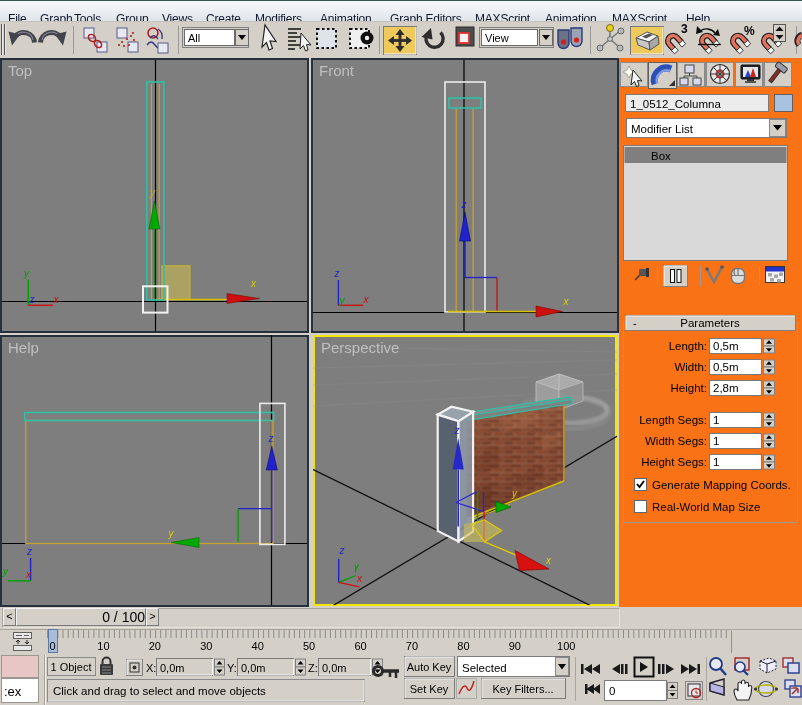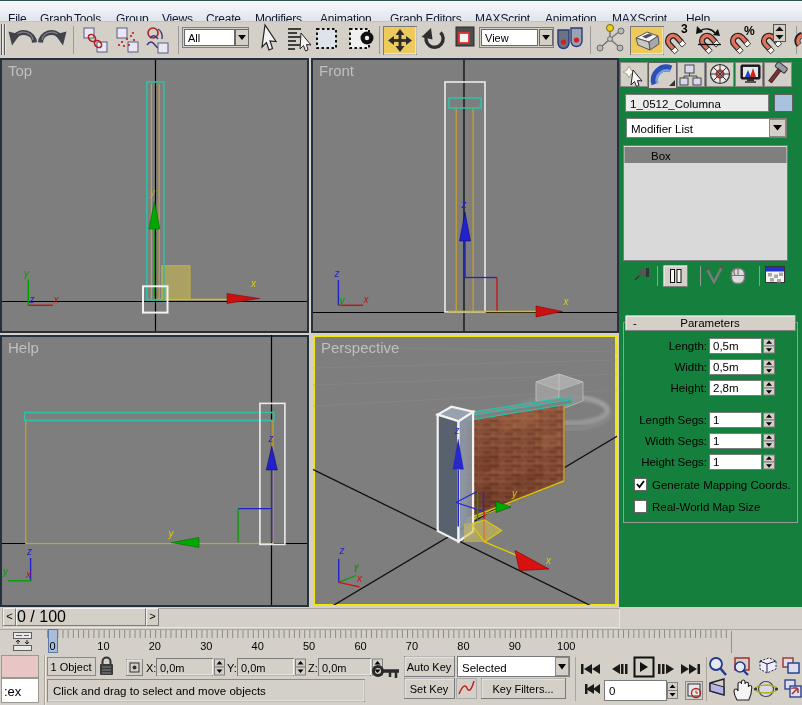--- a/index.html
+++ b/index.html
@@ -333,21 +333,21 @@
 <line x1="25.7" y1="245.4" x2="46.5" y2="249.8" stroke="#cc1010" stroke-width="1.3"></line>
 <text x="26.5" y="217" font-size="10" fill="#2222cc" font-style="italic">z</text>
 <text x="44" y="244.5" font-size="10" fill="#cc1010" font-style="italic">x</text>
 </svg>
 <div class="vplabel">Perspective</div>
 </div>
 
 <div class="a" id="timeslider" style="left:0;top:607px;width:802px;height:22px;background:#d4d0c8">
 <div class="a" style="left:2px;top:1px;width:616px;height:18px;border:1px solid;border-color:#a8a49c #e8e4dc #e8e4dc #a8a49c"></div>
 <div class="a rs" style="left:3px;top:1px;width:11px;height:16px;background:#d4d0c8;text-align:center;font-size:11px;line-height:15px">&lt;</div>
-<div class="a rs" style="left:16px;top:1px;width:128px;height:16px;background:#d4d0c8;text-align:left;font-size:16px;line-height:16px">0 / 100</div>
+<div class="a rs" style="left:16px;top:1px;width:128px;height:16px;background:#d4d0c8;text-align:right;font-size:14px;line-height:16px">0 / 100</div>
 <div class="a rs" style="left:146px;top:1px;width:11px;height:16px;background:#d4d0c8;text-align:center;font-size:11px;line-height:15px">&gt;</div>
 </div>
 
 <div class="a" id="trackbar" style="left:0;top:629px;width:802px;height:26px;background:#d4d0c8">
 <svg width="802" height="26">
 <line x1="0" y1="0.5" x2="802" y2="0.5" stroke="#aaa69e"></line>
 <g stroke="#606060">
 <rect x="13.5" y="3.5" width="18" height="6" fill="#e8e8e8"></rect>
         <rect x="13.5" y="16.5" width="18" height="5" fill="#e8e8e8"></rect>
 <line x1="16" y1="6.5" x2="22" y2="6.5"></line>
@@ -653,21 +653,21 @@
 <circle cx="48.5" cy="34" r="1.6" fill="#333"></circle>
       <circle cx="69.5" cy="34" r="1.6" fill="#333"></circle>
 
 <rect x="78" y="25" width="10" height="9" fill="#dde" stroke="#223a8a" stroke-width="1.3"></rect>
 <rect x="83" y="31" width="11" height="11" fill="#dde" stroke="#223a8a" stroke-width="1.3"></rect>
 <path d="M85 39 l6 -6 m-6 1 v-1.5 h0 m0 6.5 h0" stroke="#a03030" stroke-width="1.5" fill="none"></path>
 <path d="M86 33 h4 m1 5 v-4" stroke="#a03030" stroke-width="1.5" fill="none"></path>
 </svg>
 </div>
 
-<div class="a" id="cmdpanel" style="left:619px;top:58px;width:183px;height:549px;background:#15803d">
+<div class="a" id="cmdpanel" style="left:619px;top:58px;width:183px;height:549px;background:#f97316">
 <svg width="183" height="549">
 <defs>
 <g id="sp">
           <rect x="0.5" y="0.5" width="11" height="7" fill="#d4d0c8" stroke="#808080" stroke-width="1"></rect>
           <rect x="0.5" y="7.5" width="11" height="7" fill="#d4d0c8" stroke="#808080" stroke-width="1"></rect>
           <polygon points="3,5.2 9,5.2 6,1.8" fill="#000"></polygon>
           <polygon points="3,9.8 9,9.8 6,13.2" fill="#000"></polygon>
         </g>
 </defs>
 

